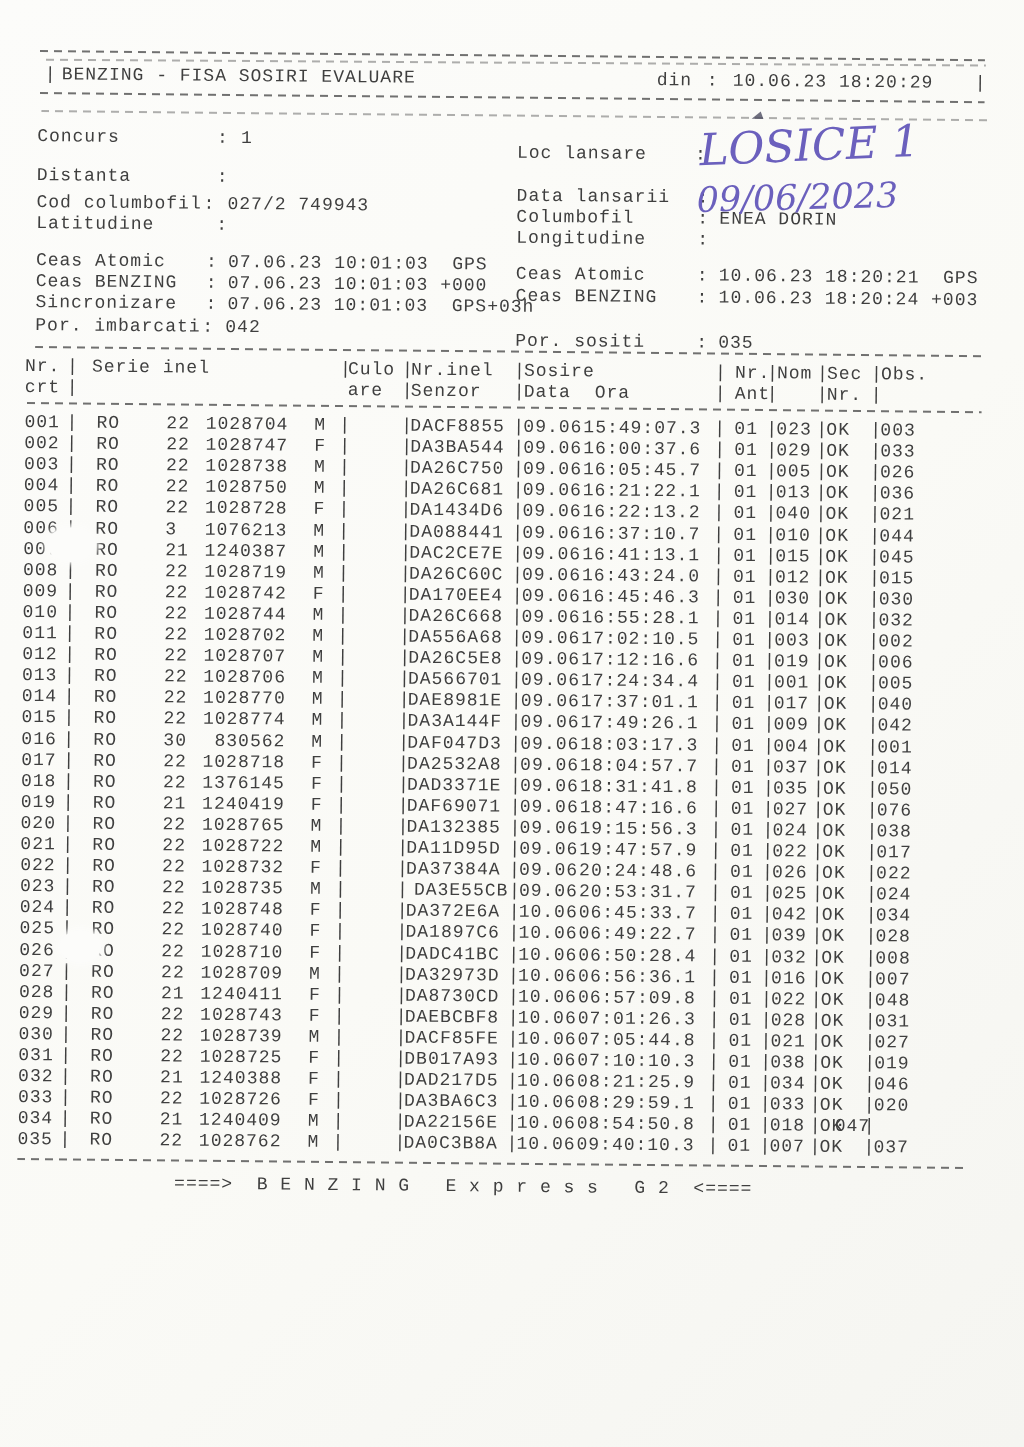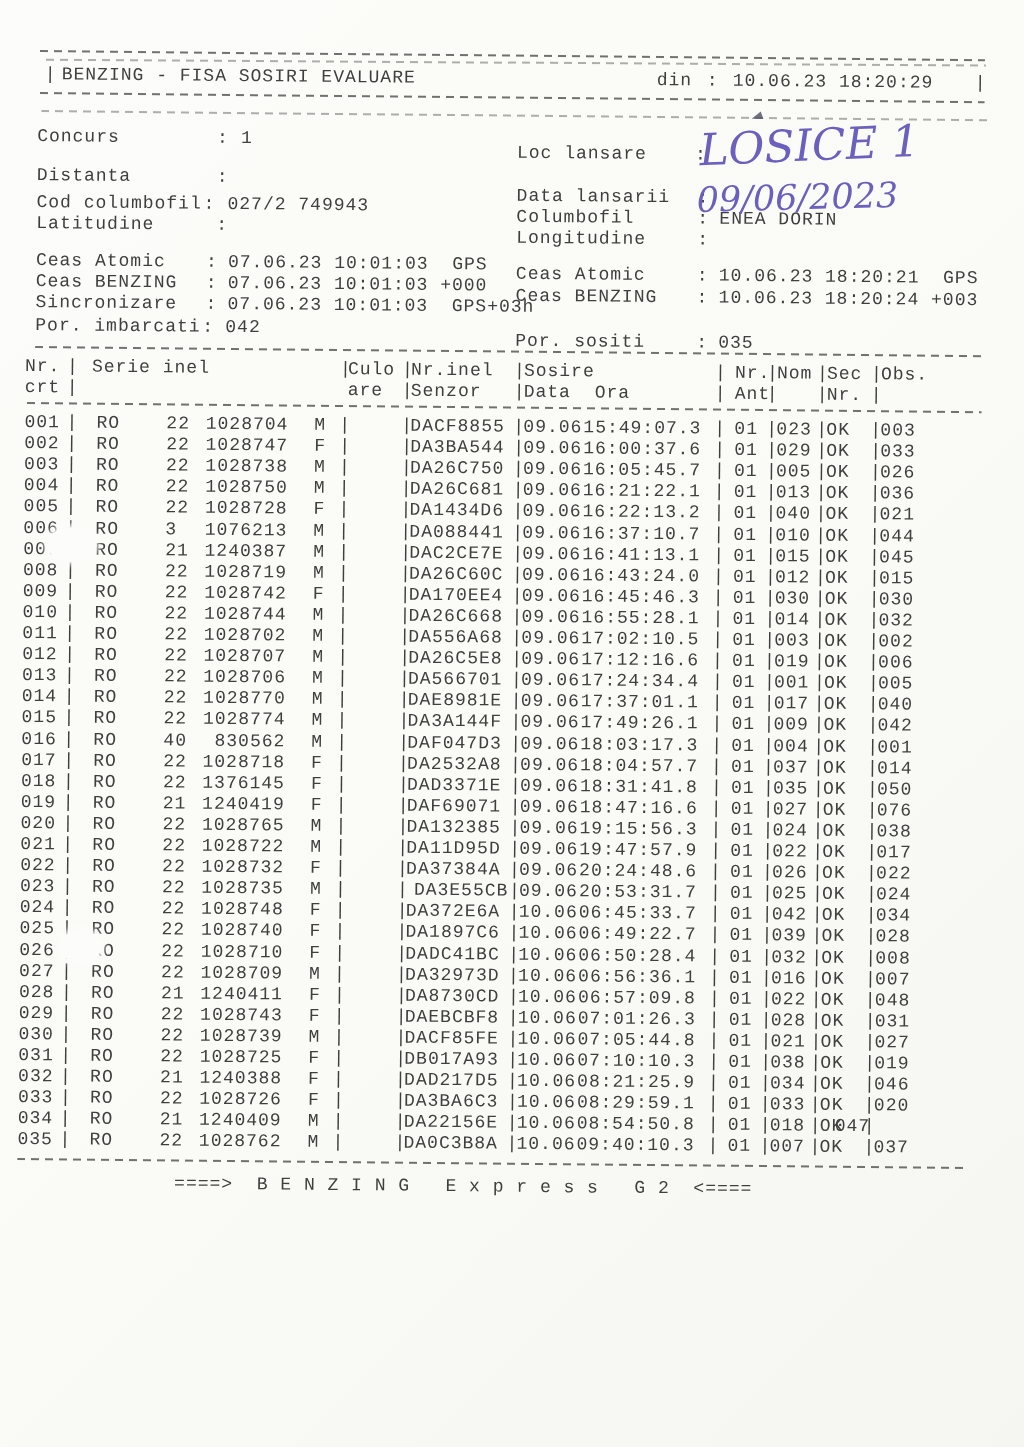--- a/index.html
+++ b/index.html
@@ -496,21 +496,21 @@
           <span class="cell" style="left: 752px;">009</span>
           <span class="cell" style="left: 792px;">|</span>
           <span class="cell" style="left: 802px;">OK</span>
           <span class="cell" style="left: 846px;">|</span>
           <span class="cell" style="left: 856px;">042</span>
         </div>
         <div class="trow" style="top: 316.5px;">
           <span class="cell" style="left: 0px;">016</span>
           <span class="cell" style="left: 42px;">|</span>
           <span class="cell" style="left: 72px;">RO</span>
-          <span class="cell" style="left: 142px;">40</span>
+          <span class="cell" style="left: 142px;">30</span>
           <span class="cell r" style="left: 150px; width: 114px;">830562</span>
           <span class="cell" style="left: 290px;">M</span>
           <span class="cell" style="left: 315px;">|</span>
           <span class="cell" style="left: 377px;">|</span>
           <span class="cell" style="left: 386px;">DAF047D3</span>
           <span class="cell" style="left: 489px;">|</span>
           <span class="cell" style="left: 499px;">09.06</span>
           <span class="cell" style="left: 559px;">18:03:17.3</span>
           <span class="cell" style="left: 690px;">|</span>
           <span class="cell" style="left: 710px;">01</span>

